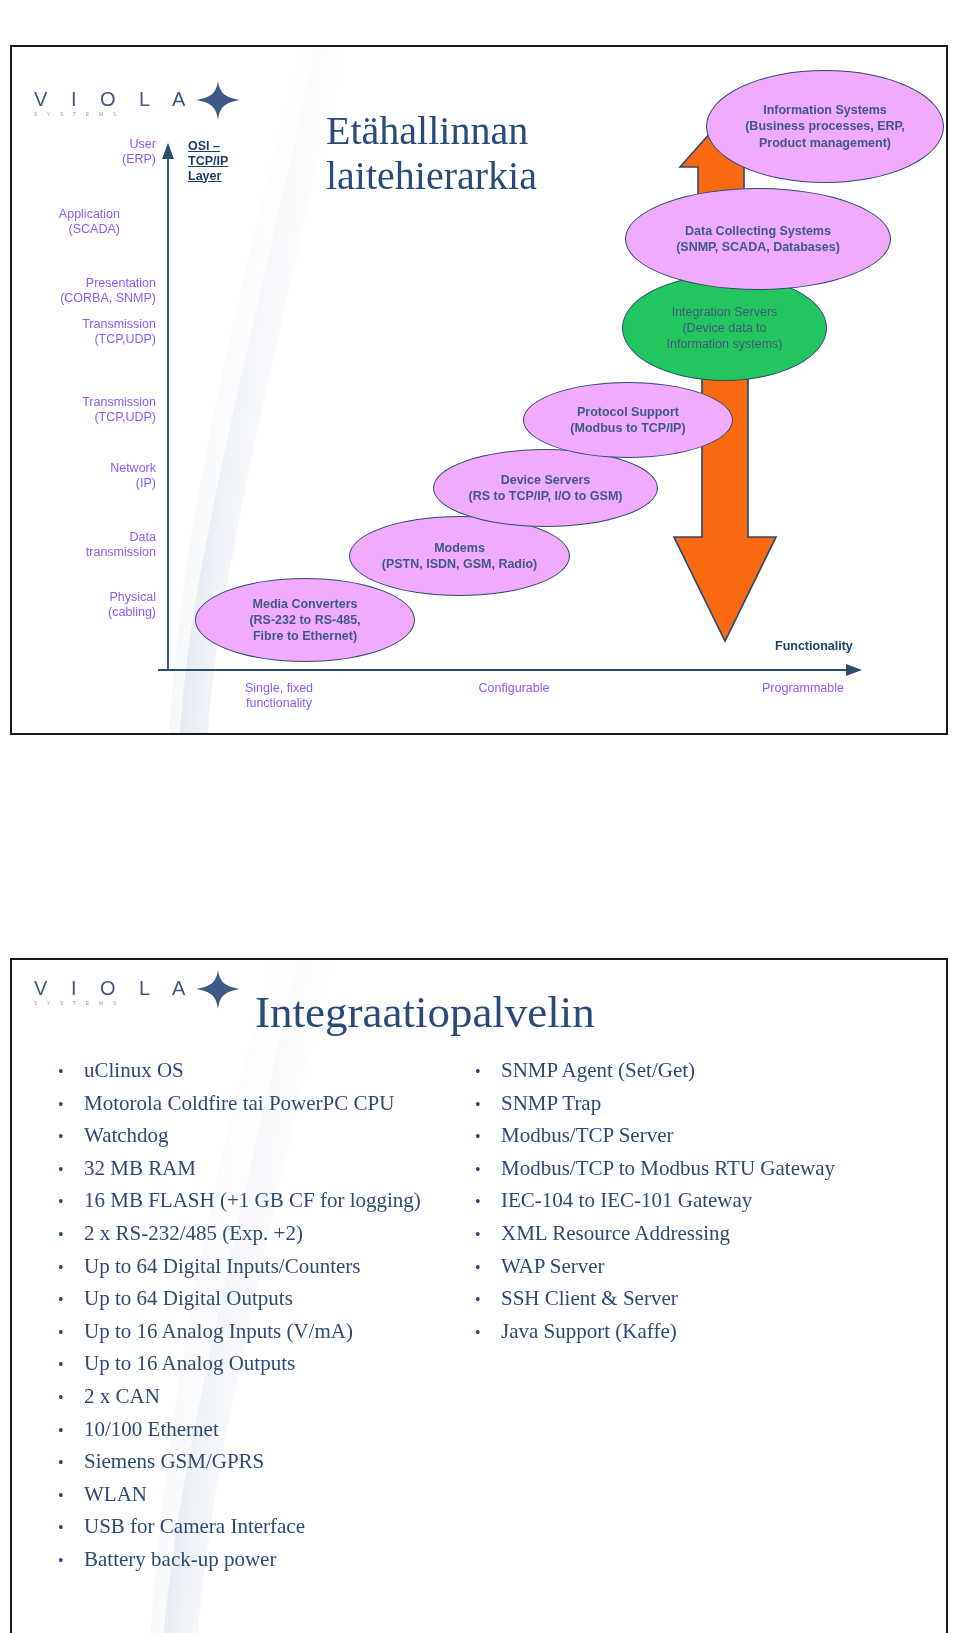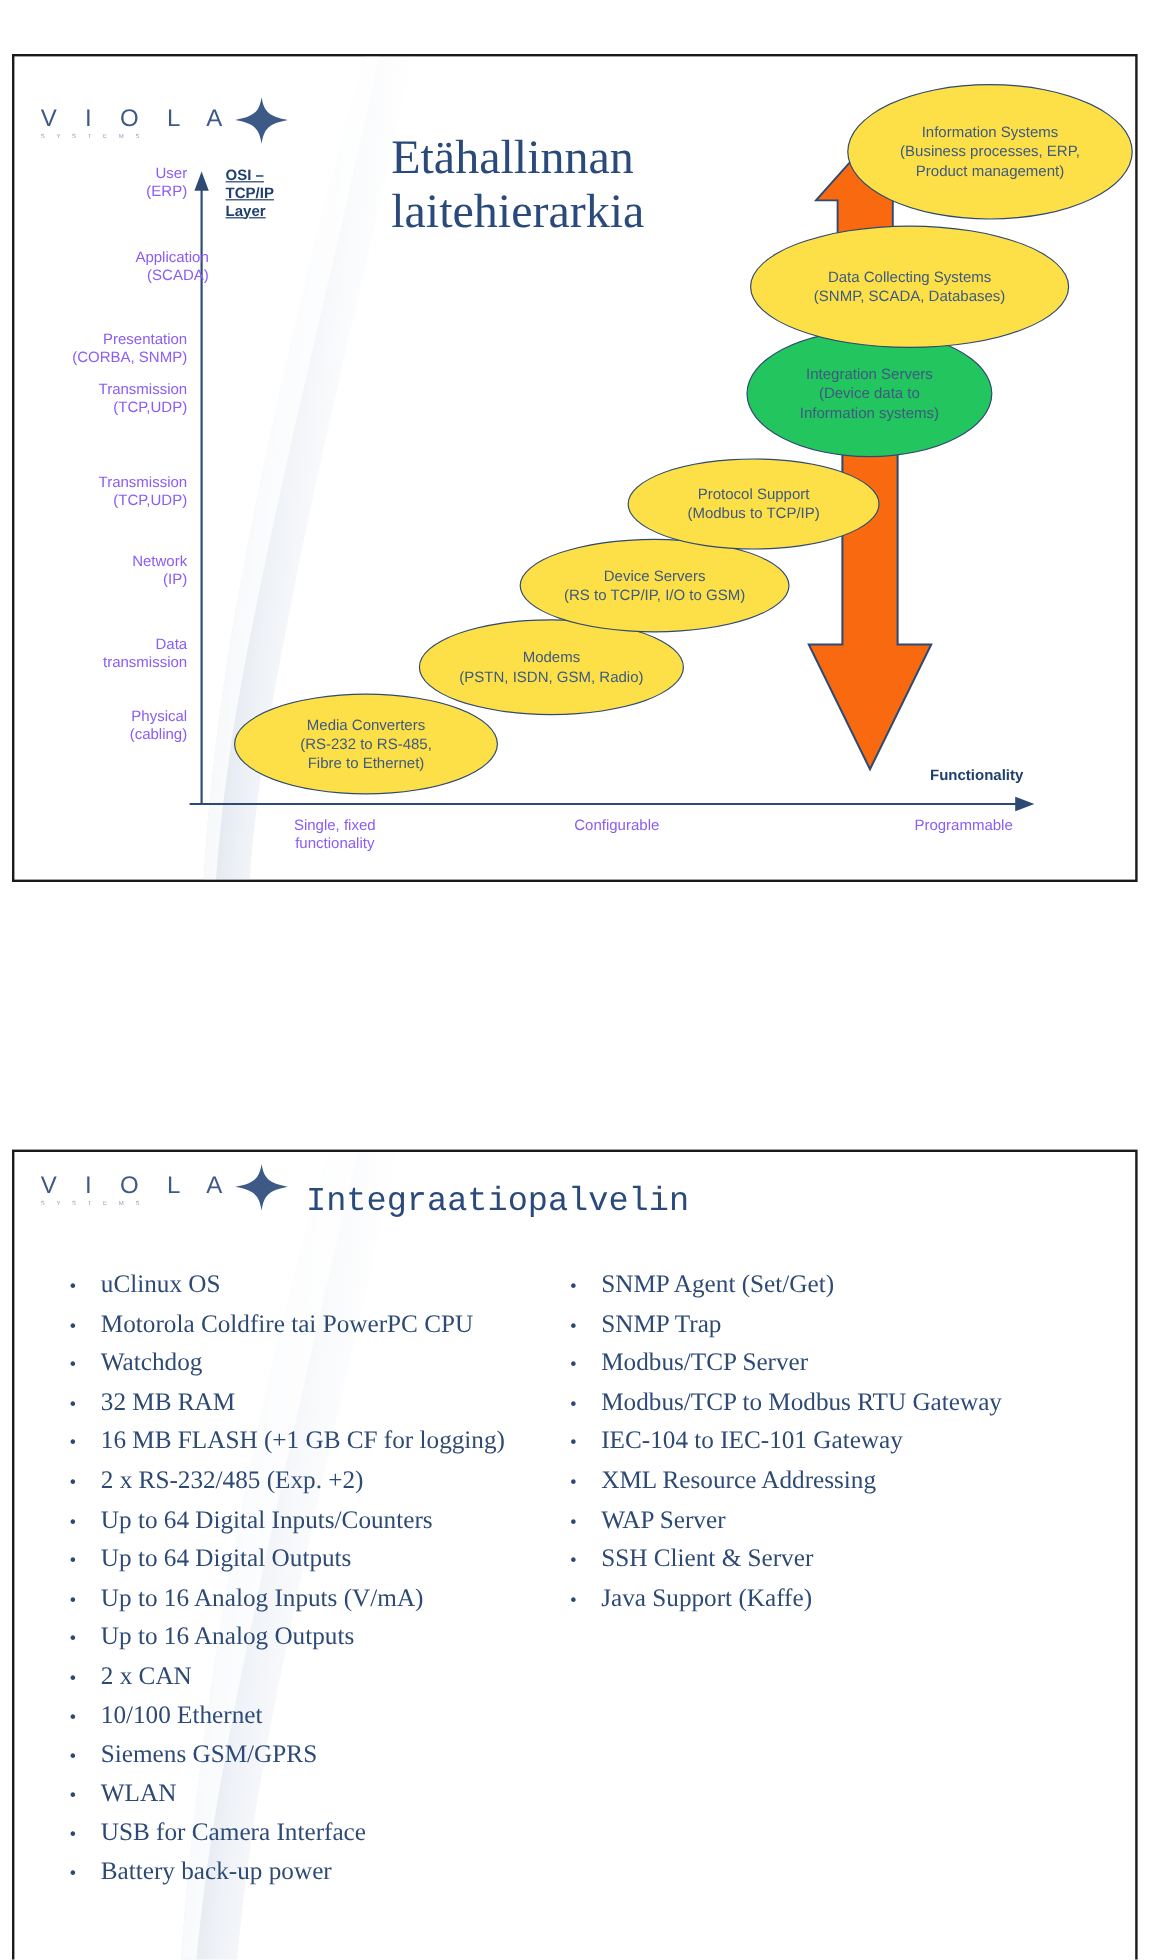--- a/index.html
+++ b/index.html
@@ -95,28 +95,28 @@
     text-align: center;
     border-radius: 50%;
     border: 1.6px solid #2e4a72;
     font-size: 12.5px;
     color: #3f5a80;
     line-height: 1.3;
     box-sizing: border-box;
     padding: 0 8px;
     z-index: 4;
   }
-  .node.gray   { background: #fde047; }
+  .node.gray   { background: #f0abfc; font-weight: bold; }
   .node.yellow { background: #22c55e; }
 
   
   .s2-title {
     position: absolute;
-    font-family: Liberation Mono, monospace;
-    font-size: 28px;
+    font-family: Liberation Serif, serif;
+    font-size: 45px;
     color: #2a4a7c;
     z-index: 6;
     white-space: nowrap;
   }
   .bullet-col {
     position: absolute;
     z-index: 5;
   }
   .bullet {
     display: flex;
@@ -189,21 +189,21 @@
   <div class="axis-label left bold" style="left:176px;top:92px;text-decoration:underline;">
     <div>OSI –</div>
     <div>TCP/IP</div>
     <div>Layer</div>
   </div>
 
   <div class="axis-label" style="right:790px;top:90px;">
     <div>User</div>
     <div>(ERP)</div>
   </div>
-  <div class="axis-label" style="right:772px;top:160px;">
+  <div class="axis-label" style="right:826px;top:160px;">
     <div>Application</div>
     <div>(SCADA)</div>
   </div>
   <div class="axis-label" style="right:790px;top:229px;">
     <div>Presentation</div>
     <div>(CORBA, SNMP)</div>
   </div>
   <div class="axis-label" style="right:790px;top:270px;">
     <div>Transmission</div>
     <div>(TCP,UDP)</div>

